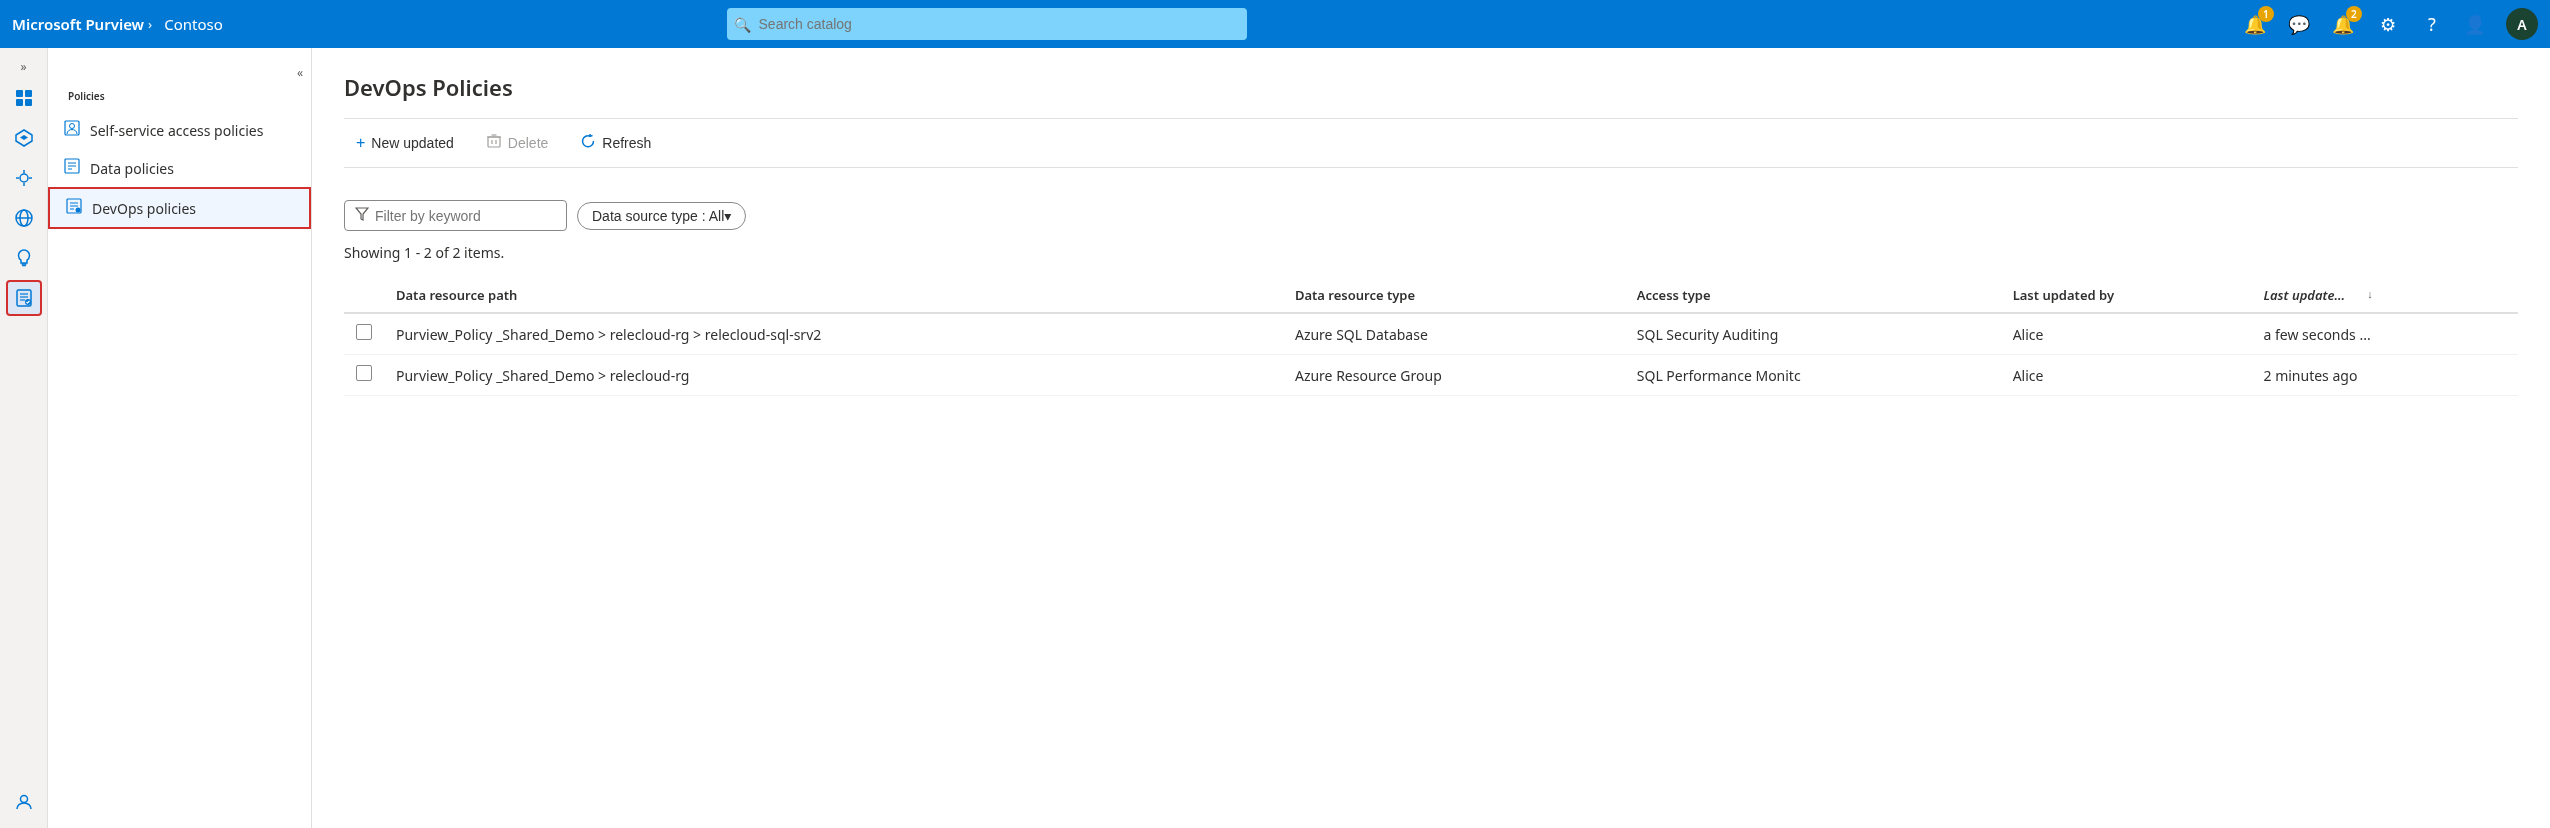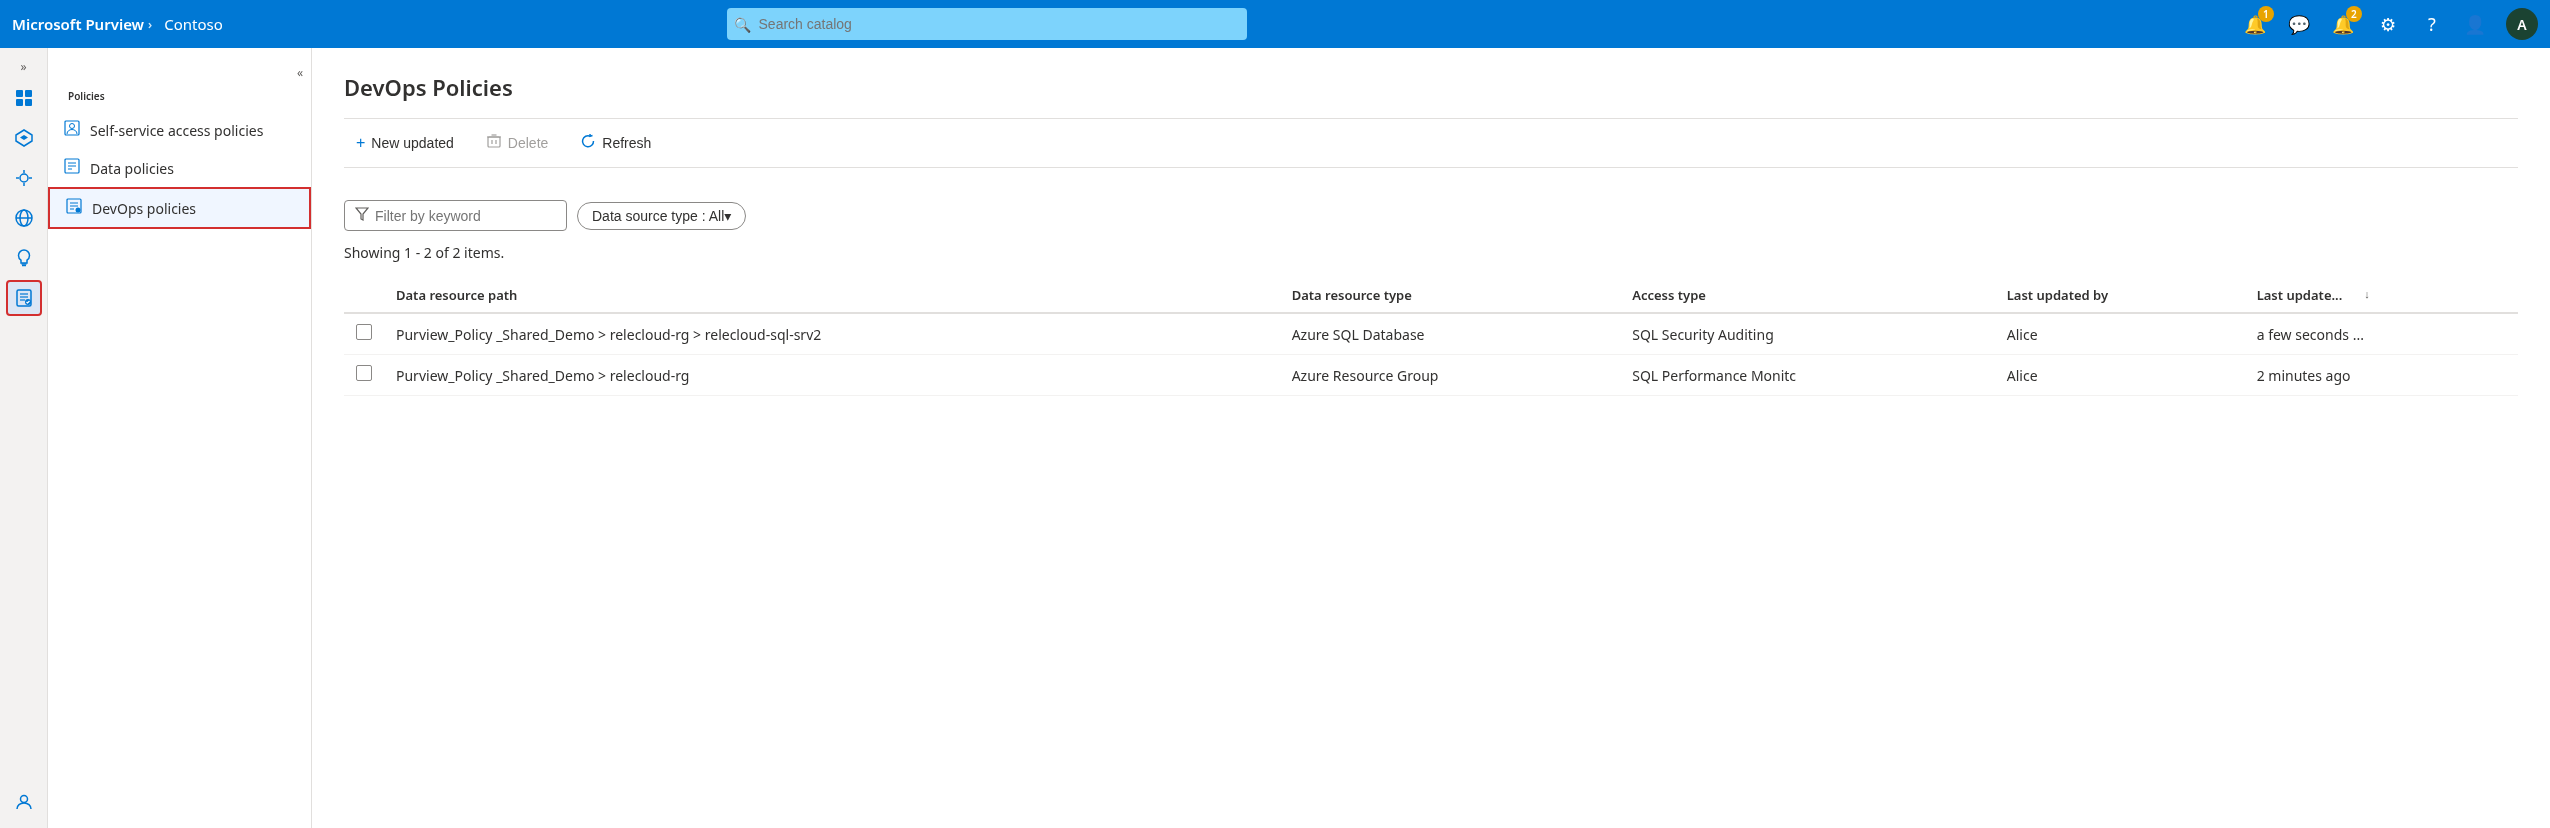--- a/index.html
+++ b/index.html
@@ -325,20 +325,21 @@
     }
     .sort-icon {
       color: #605e5c;
       font-size: 11px;
       margin-left: 4px;
     }
     .th-sort {
       display: flex;
       align-items: flex-start;
       gap: 18px;
+      font-style: italic;
     }
   </style>
 </head>
 <body>
 
 <div class="topbar">
   <div class="topbar-brand">
     <span>Microsoft Purview</span>
     <span class="chevron">›</span>
     <span class="topbar-tenant">Contoso</span>

